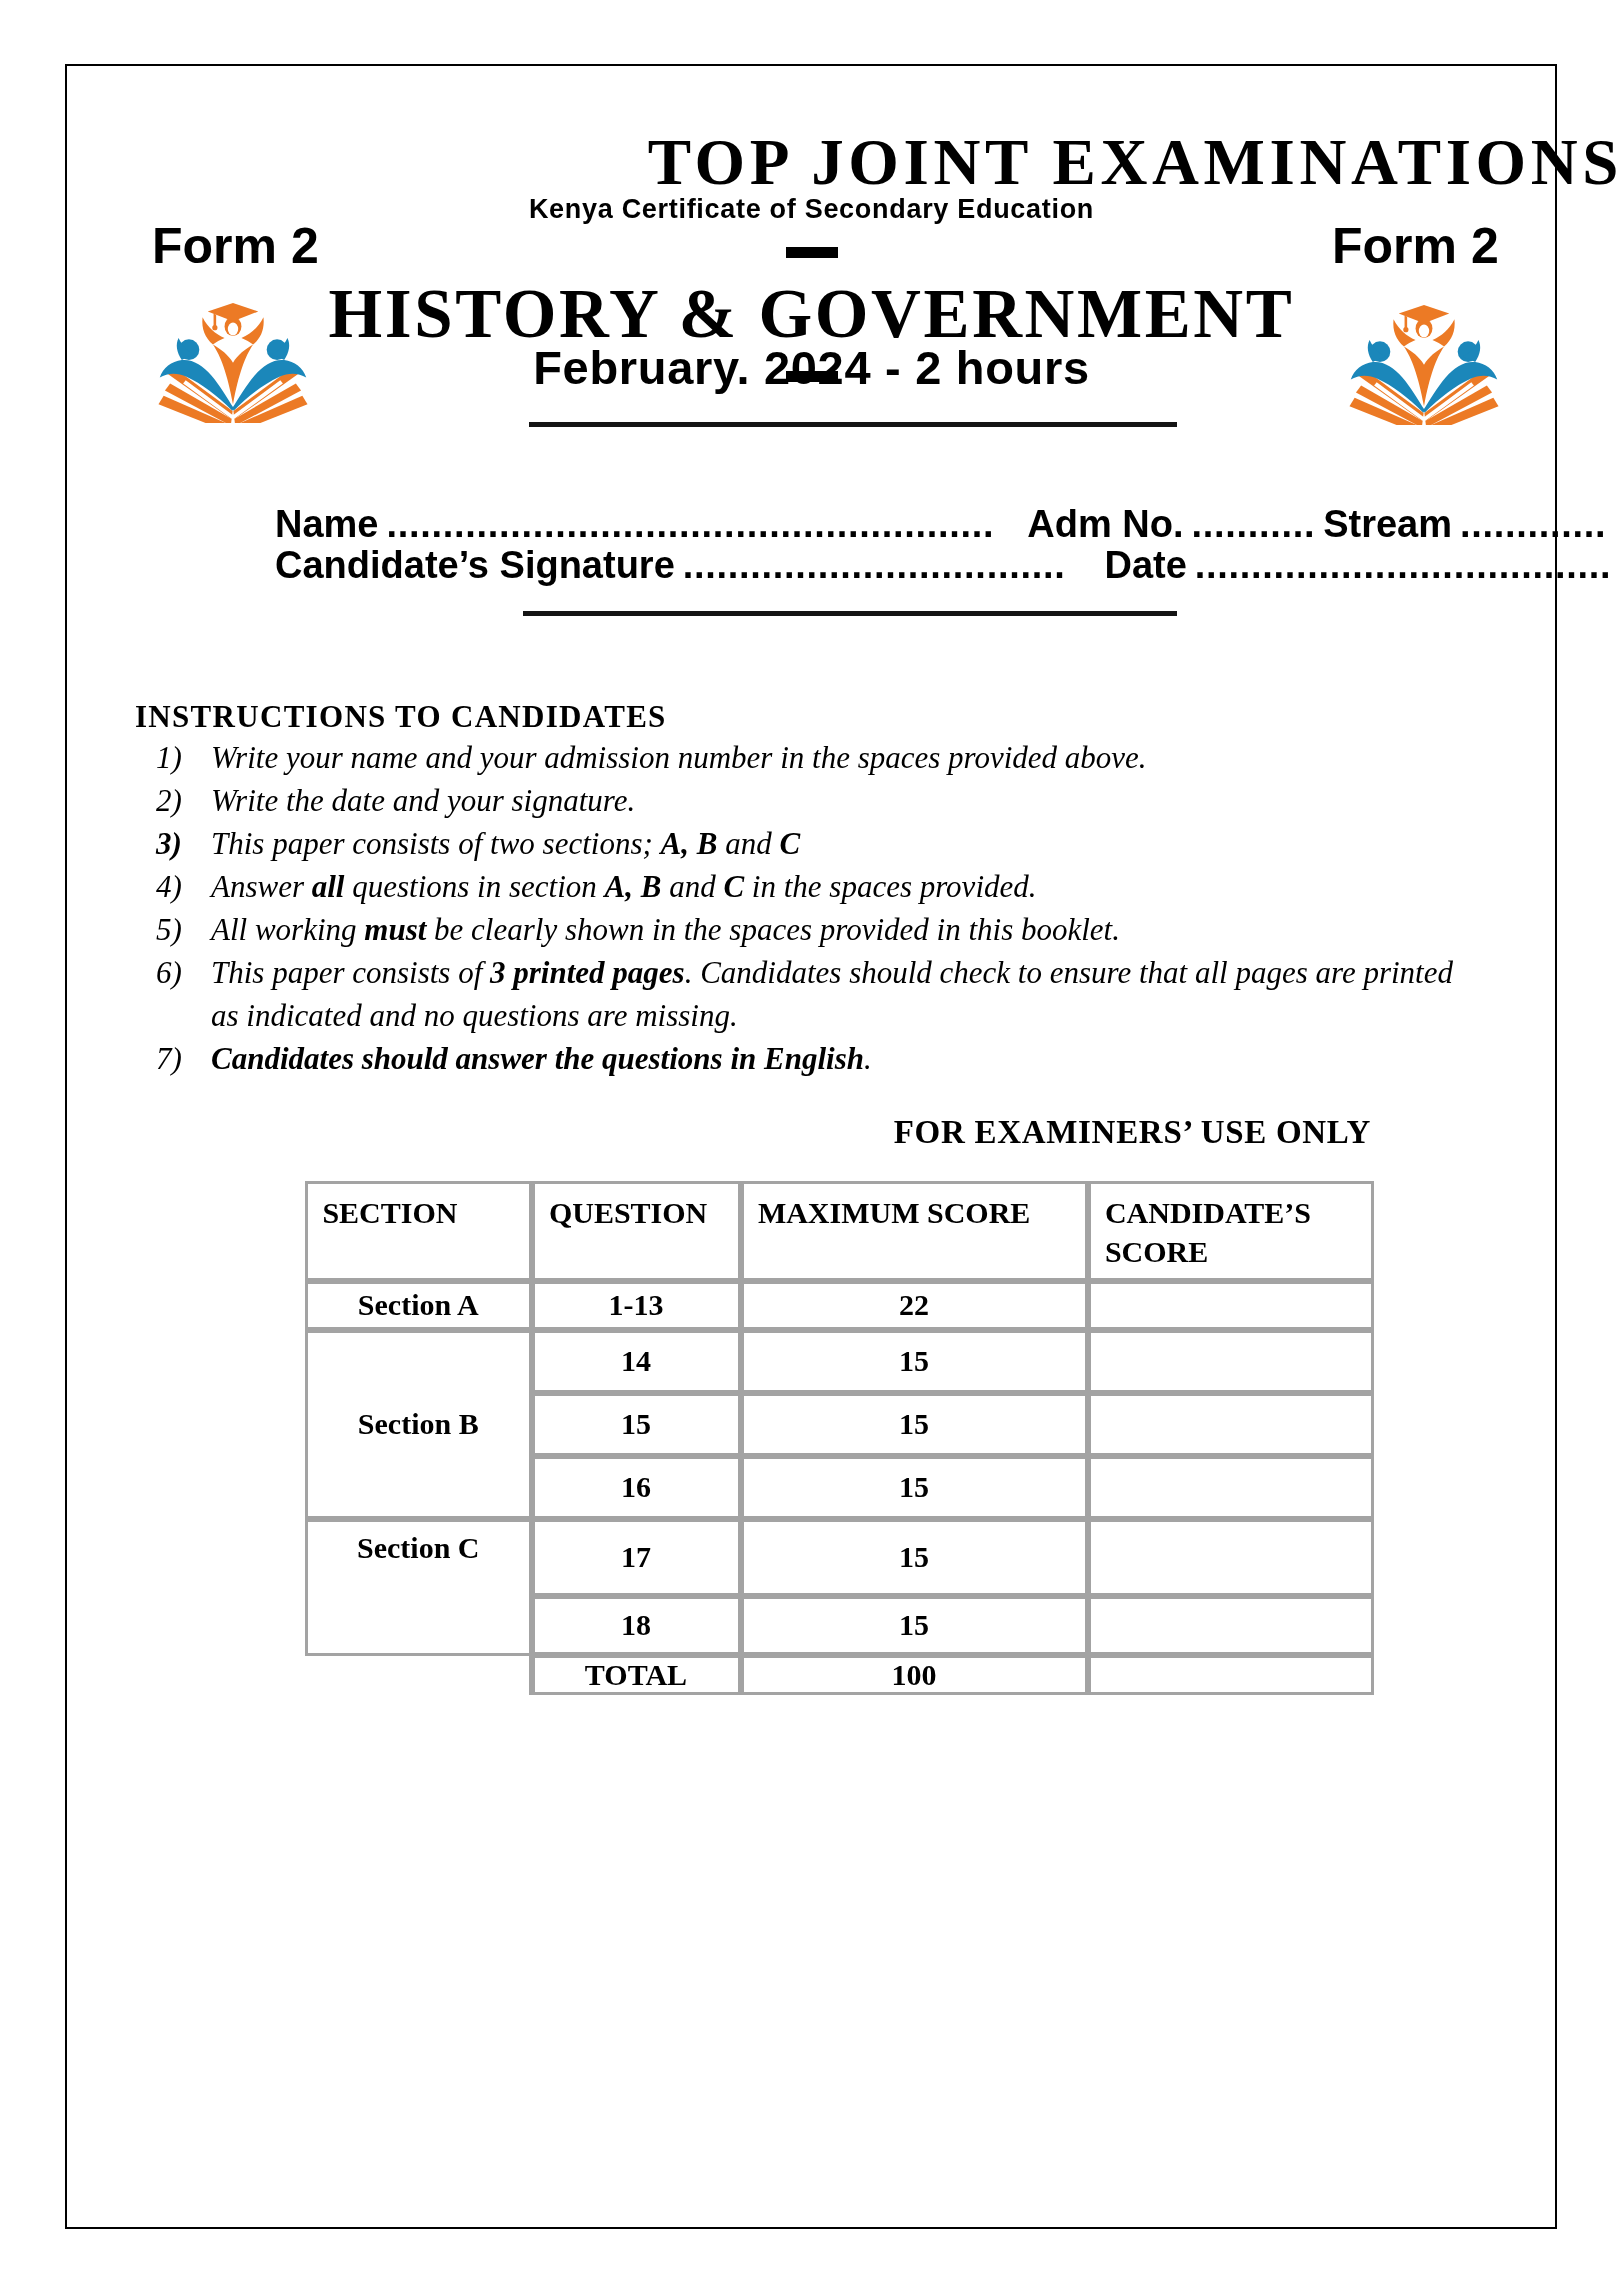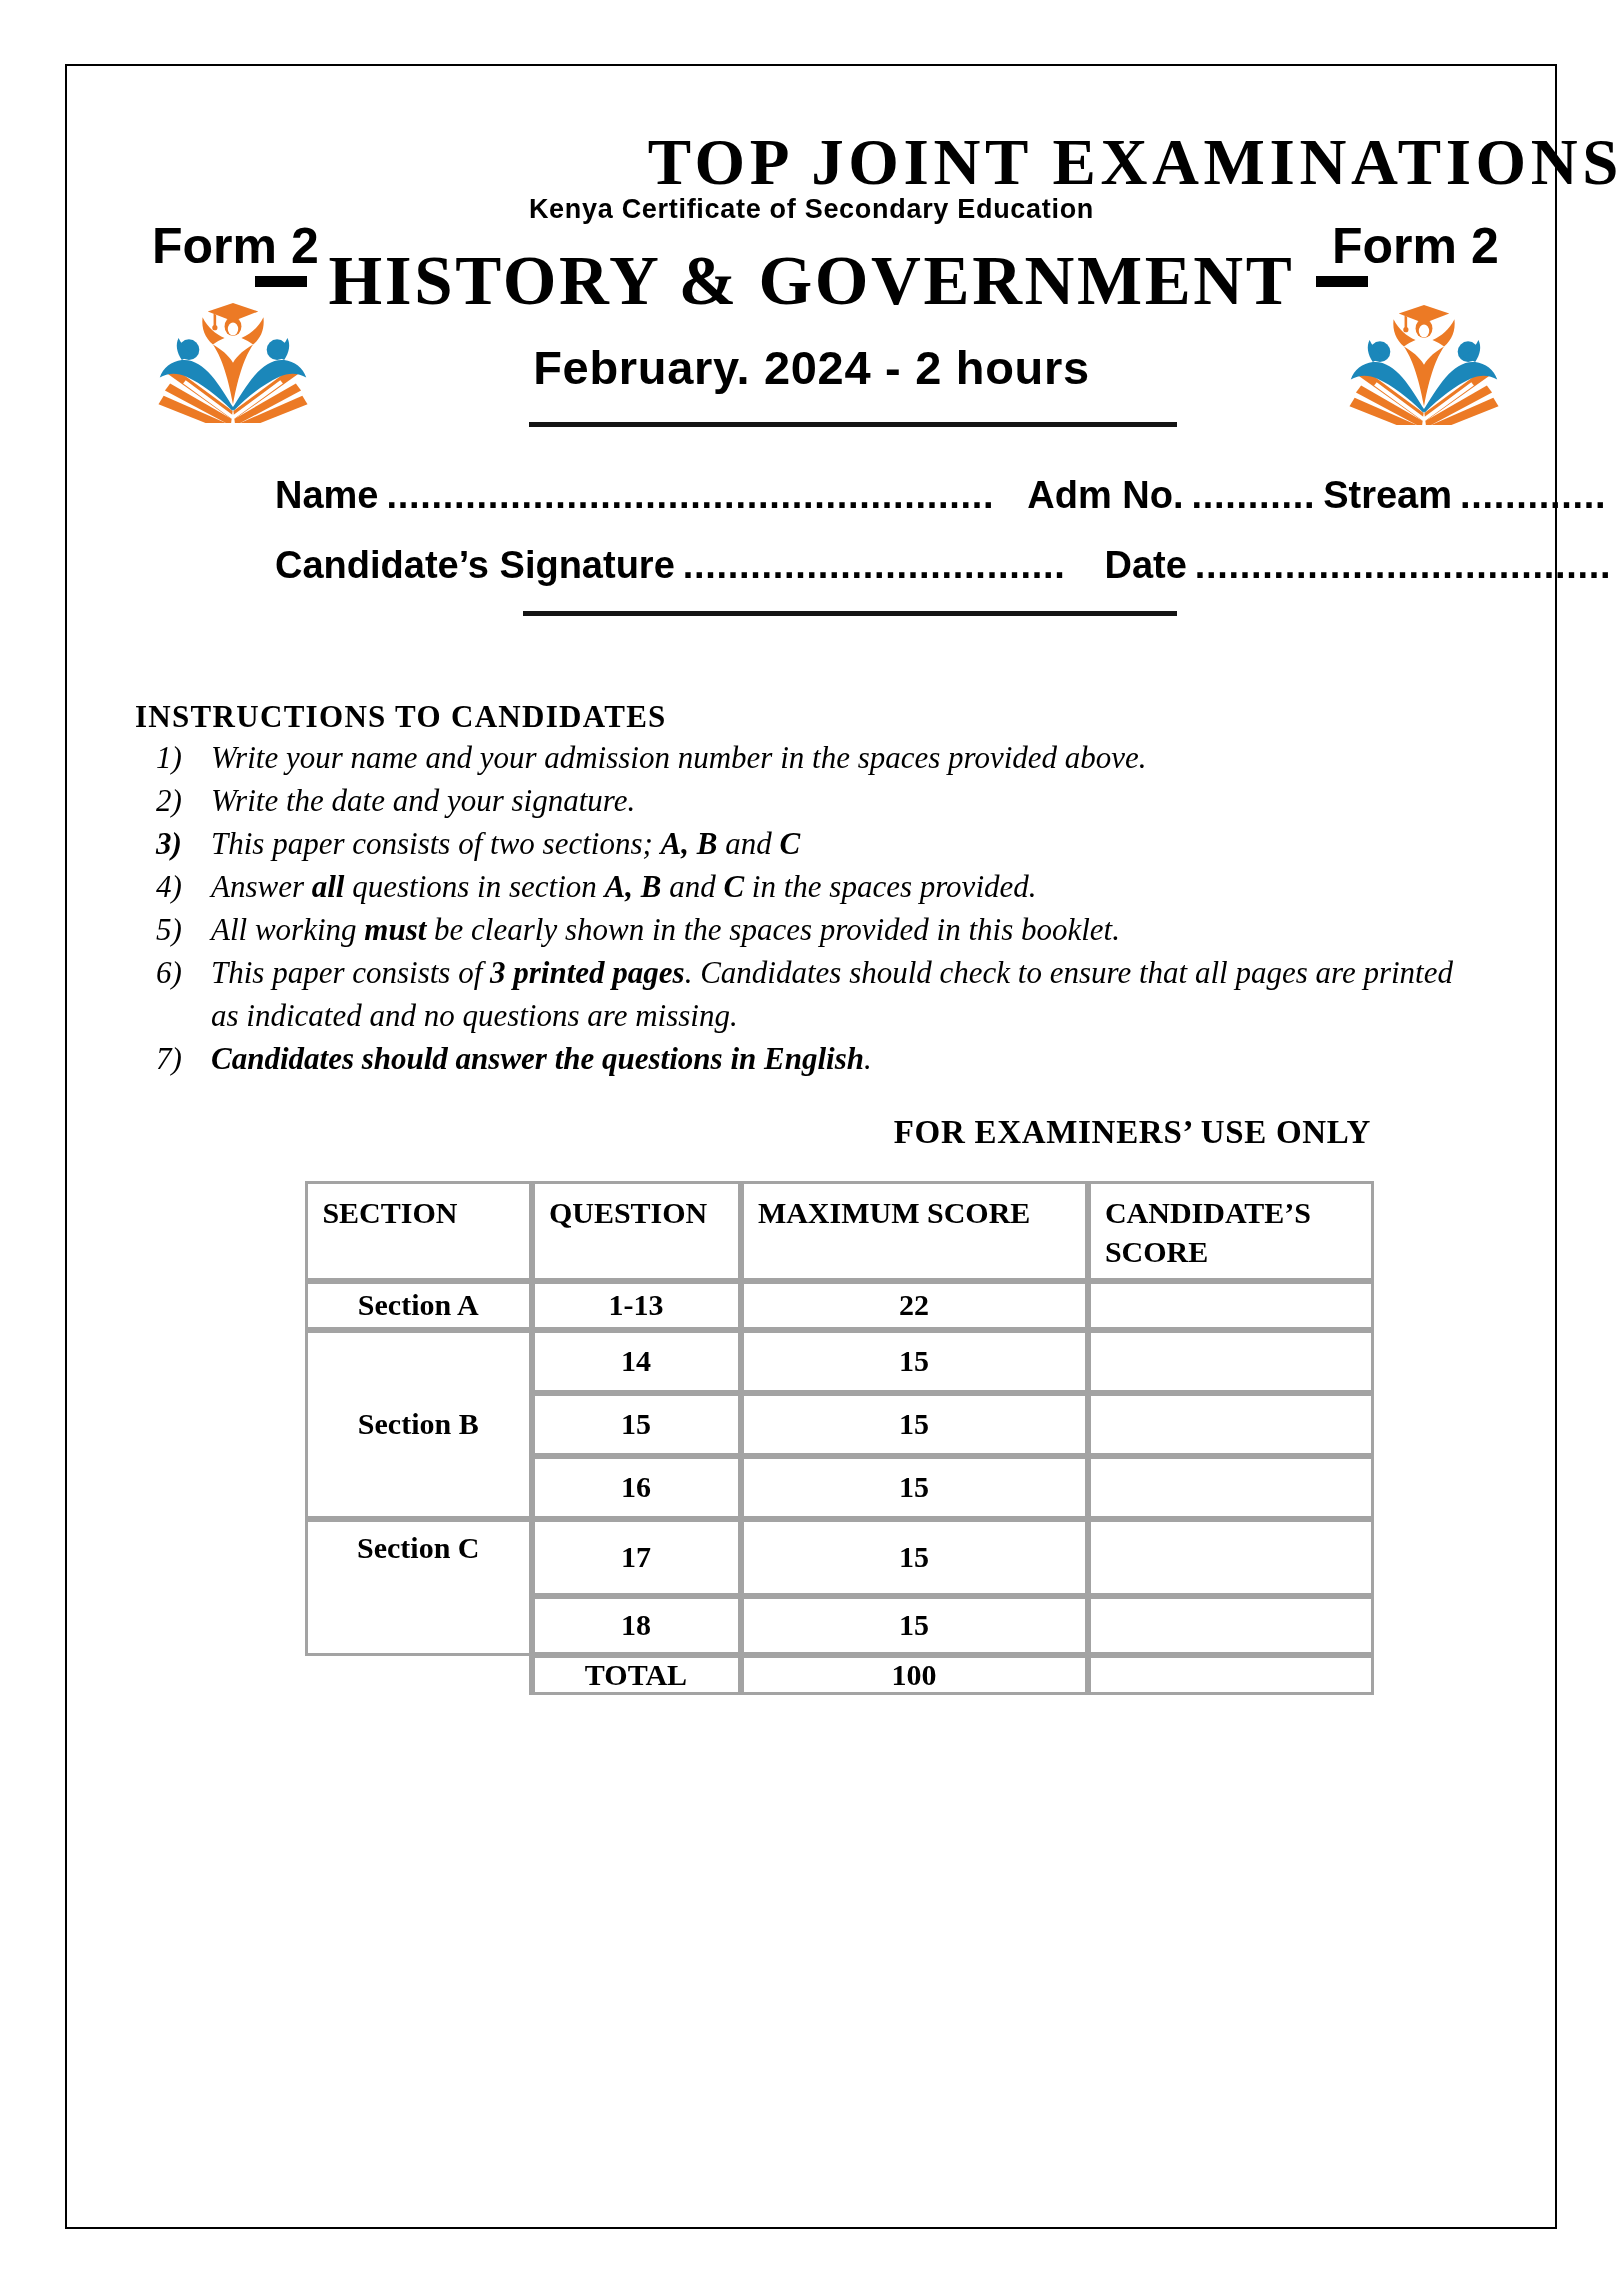--- a/index.html
+++ b/index.html
@@ -7,28 +7,28 @@
   .abs{position:absolute;}
   .sheet{left:65px;top:64px;width:1492px;height:2165px;border:2px solid #000;box-sizing:border-box;}
   .center{left:0;width:1623px;text-align:center;}
   .serifhead{font-family:"Liberation Serif","DejaVu Serif",serif;font-weight:bold;}
   .sanshead{font-family:"Liberation Sans","DejaVu Sans",sans-serif;font-weight:bold;}
   .title1{top:130px;font-size:65px;line-height:1;letter-spacing:4.6px;text-align:right;}
   .subtitle{top:196px;font-size:27px;line-height:1;letter-spacing:0.7px;}
   .form2{top:221px;font-size:50px;line-height:1;}
   .form2-left{left:152px;}
   .form2-right{left:1332px;}
-  .subject-row{top:247px;display:flex;justify-content:center;align-items:center;gap:22px;}
+  .subject-row{top:247px;display:flex;justify-content:center;align-items:center;gap:22px;flex-direction:column;}
   .subject{font-size:69px;line-height:1;letter-spacing:2.6px;}
   .dashbar{width:52px;height:11px;background:#000;}
   .february{top:344px;font-size:47px;line-height:1;letter-spacing:0.7px;}
   .rule{background:#141414;height:5.2px;}
   .rule1{left:529px;top:422px;width:648px;}
   .rule2{left:523px;top:611px;width:654px;}
-  .fieldrow{left:275px;top:476px;width:1106px;font-size:38px;line-height:1;white-space:nowrap;font-family:"Liberation Sans","DejaVu Sans",sans-serif;font-weight:bold;}
+  .fieldrow{left:275px;top:505px;width:1106px;font-size:38px;line-height:1;white-space:nowrap;font-family:"Liberation Sans","DejaVu Sans",sans-serif;font-weight:bold;}
   .fieldrow2{top:546px;}
   .dots{letter-spacing:0.7px;}
   .sp50{display:inline-block;width:33px;}
   .sp60{display:inline-block;width:39px;}
   .sp12{display:inline-block;width:7.9px;}
   .instr-head{left:135px;top:701px;font-size:31px;letter-spacing:1.3px;line-height:1;}
   .instr-list{left:156px;top:736px;width:1335px;font-size:31px;font-style:italic;line-height:43px;}
   .ins{display:grid;grid-template-columns:55px 1269px;}
   .ins .n{}
   .ins .t{}

